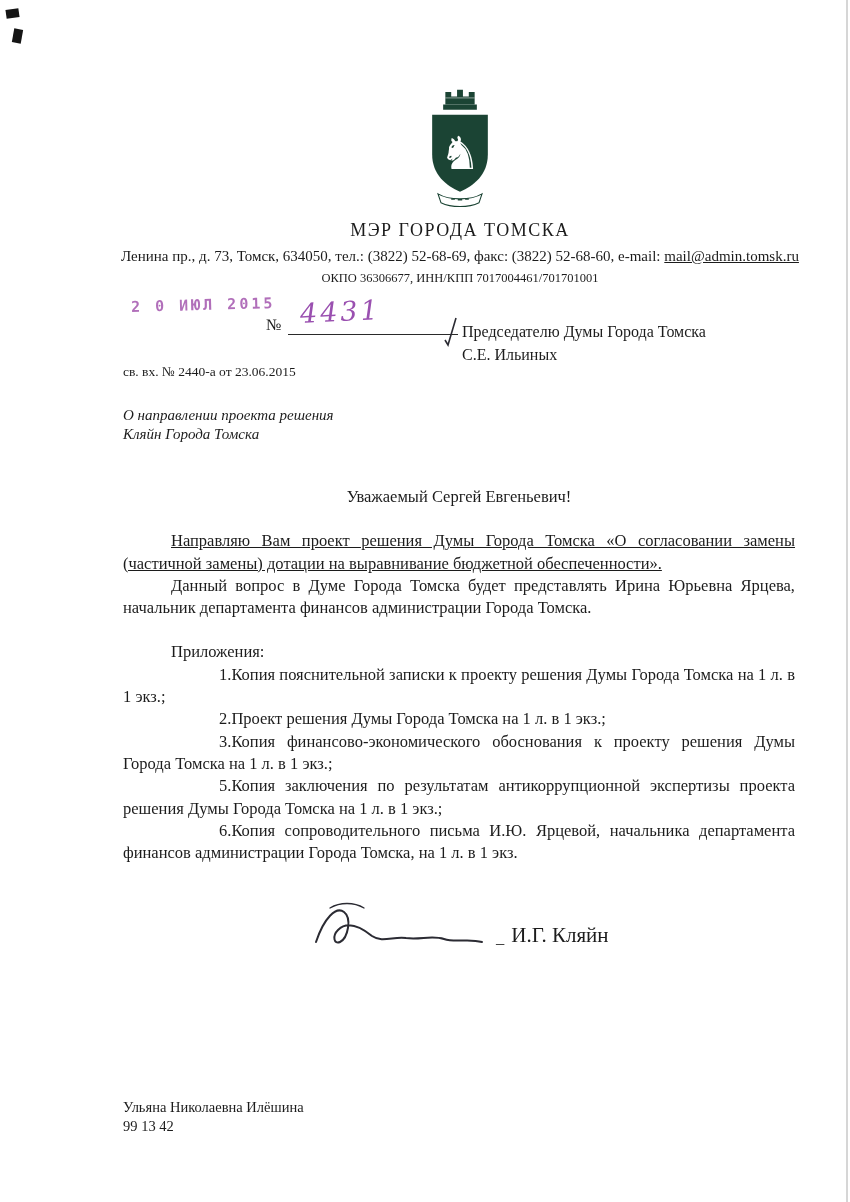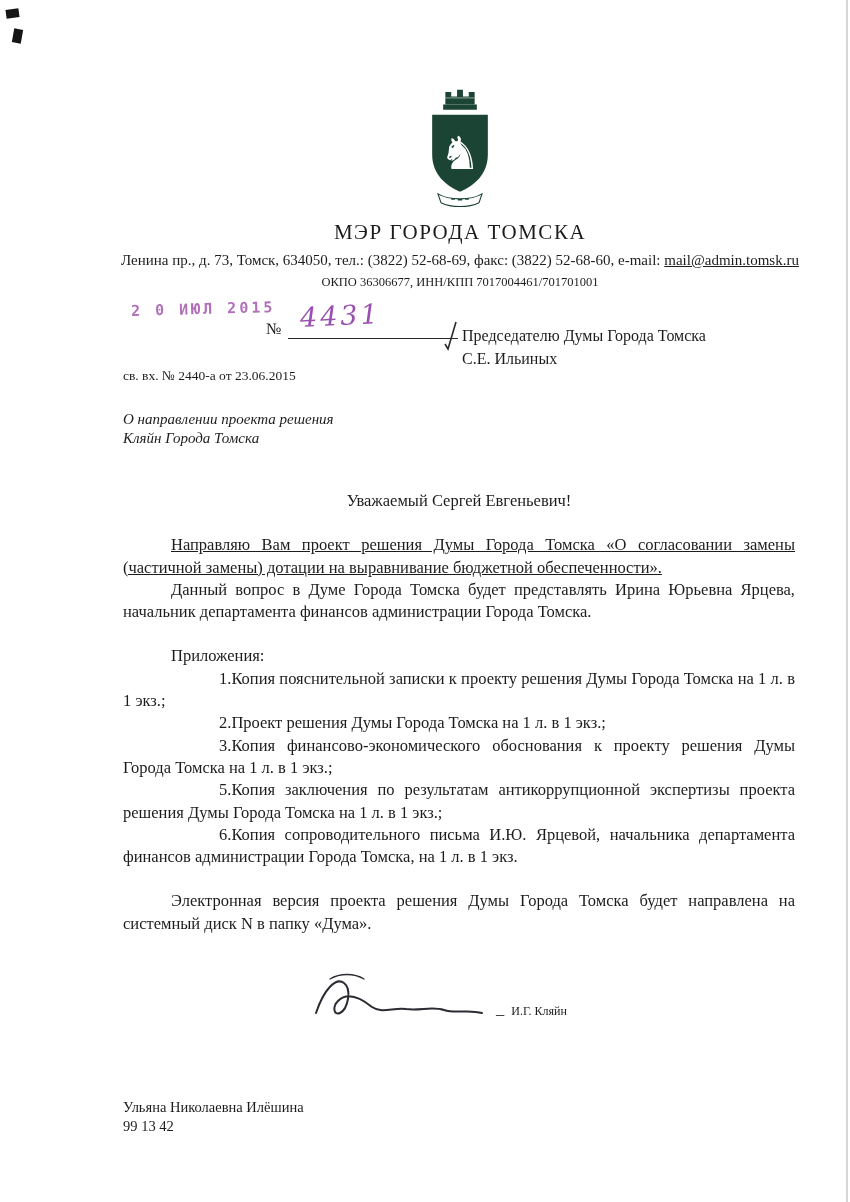--- a/index.html
+++ b/index.html
@@ -14,21 +14,21 @@
   
   .scan-mark{position:absolute;background:#151515;}
   .mark1{left:6px;top:9px;width:13px;height:9px;transform:rotate(-8deg);}
   .mark2{left:13px;top:29px;width:9px;height:14px;transform:rotate(10deg);}
   .scan-edge{position:absolute;right:2px;top:0;bottom:0;width:2px;background:#d6d6d6;}
 
   
   .letterhead{margin:0 0 0 70px;text-align:center;padding-top:84px;}
   .crest{display:inline-block;line-height:0;}
   .org-name{
-    font-size:21px;letter-spacing:1.5px;margin-top:6px;
+    font-size:18px;letter-spacing:1.5px;margin-top:6px;
     font-family:"Liberation Serif", serif;
   }
   .address-line{font-size:15px;margin-top:7px;}
   .address-line .email{text-decoration:underline;}
   .codes-line{font-size:12.5px;margin-top:6px;}
 
   
   .ref-block{position:relative;height:96px;margin-top:8px;}
   .date-stamp{
     position:absolute;left:131px;top:2px;
@@ -61,21 +61,21 @@
   .att-num{display:inline-block;min-width:22px;}
   .closing-para{margin-top:22px !important;}
 
   
   .signature-row{
     margin:30px 0 0 310px;
     display:flex;align-items:flex-end;gap:6px;
     height:62px;
   }
   .signature-scribble{margin-bottom:-6px;}
-  .signer-name{font-size:12px;padding-bottom:8px;}
+  .signer-name{font-size:21px;padding-bottom:8px;}
   .sig-underscore{font-size:16.5px;padding-bottom:8px;letter-spacing:1px;}
 
   
   .executor{position:absolute;left:123px;top:1098px;font-size:14.5px;line-height:19px;}
 </style>
 </head>
 <body>
 
 <div class="scan-mark mark1"></div>
 <div class="scan-mark mark2"></div>
@@ -139,21 +139,20 @@
   <p>Данный вопрос в Думе Города Томска будет представлять Ирина Юрьевна Ярцева, начальник департамента финансов администрации Города Томска.</p>
 
   <p class="attachments-label">Приложения:</p>
 
   <p><span class="att-num">1.</span><span>Копия пояснительной записки к проекту решения Думы Города Томска на 1 л. в 1 экз.;</span></p>
   <p><span class="att-num">2.</span><span>Проект решения Думы Города Томска на 1 л. в 1 экз.;</span></p>
   <p><span class="att-num">3.</span><span>Копия финансово-экономического обоснования к проекту решения Думы Города Томска на 1 л. в 1 экз.;</span></p>
   <p><span class="att-num">5.</span><span>Копия заключения по результатам антикоррупционной экспертизы проекта решения Думы Города Томска на 1 л. в 1 экз.;</span></p>
   <p><span class="att-num">6.</span><span>Копия сопроводительного письма И.Ю. Ярцевой, начальника департамента финансов администрации Города Томска, на 1 л. в 1 экз.</span></p>
 
-  <p class="closing-para">Электронная версия проекта решения Думы Города Томска будет направлена на системный диск N в папку «Дума».</p>
 </div>
 
 <div class="signature-row">
   <div class="signature-scribble">
     <svg width="180" height="60" viewBox="0 0 180 60">
       <path d="M6,44 C14,20 26,8 34,14 C42,20 38,40 30,44 C24,47 22,38 28,32
                C38,22 52,30 62,38 C72,45 84,38 96,40 C110,42 122,37 134,41
                C146,45 158,40 172,44" stroke="#2b2b33" stroke-width="2" fill="none" stroke-linecap="round"></path>
       <path d="M20,10 C30,4 44,4 54,10" stroke="#2b2b33" stroke-width="1.4" fill="none" stroke-linecap="round"></path>
     </svg>

